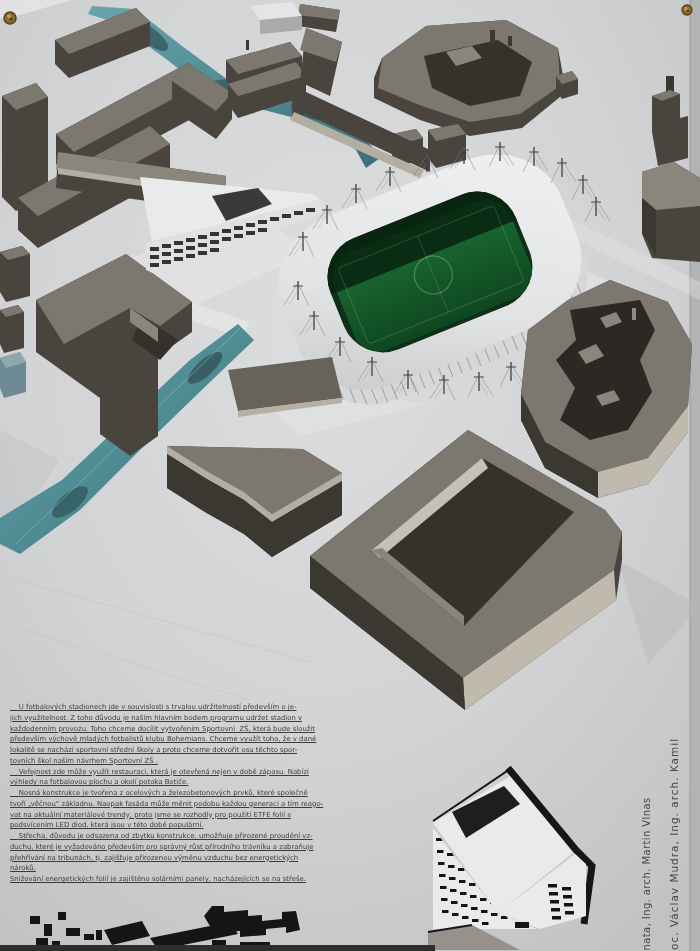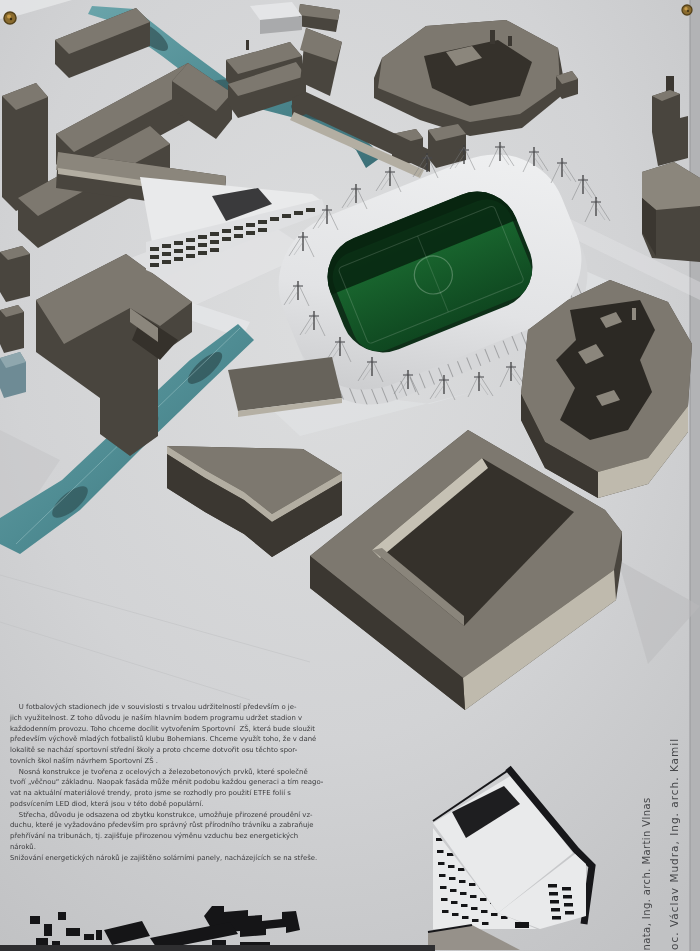--- a/index.html
+++ b/index.html
@@ -5,21 +5,21 @@
   html,body{margin:0;padding:0;background:#9a9b9d;}
   #scene{position:relative;width:700px;height:951px;overflow:hidden;
          font-family:"DejaVu Sans",sans-serif;background:#cdced0;}
   #scene svg{position:absolute;left:0;top:0;}
   
   .sd{fill:#49453e;} .sd2{fill:#3b3731;} .tp{fill:#7d786f;} .tp2{fill:#8b867c;}
   .cr{fill:#bfbaad;} .lt{fill:#b3aea2;} .hole{fill:#35312b;}
   .wht{fill:#e9eaeb;} .pale{fill:#e4e5e7;}
   
   #desc{position:absolute;left:10px;top:702px;width:352px;color:#3b3b3d;
-        font-size:6.9px;line-height:10.75px;letter-spacing:0px;}
+        font-size:6.9px;line-height:10.75px;letter-spacing:0px;text-decoration:underline;}
   #desc .para{white-space:pre-wrap;}
   
   .vtext{position:absolute;white-space:nowrap;color:#46474a;
          transform:rotate(-90deg);transform-origin:0 0;}
   #credit1{left:641px;top:957px;font-size:10px;letter-spacing:.4px;}
   #credit2{left:668px;top:992px;font-size:10.5px;letter-spacing:1px;}
 </style>
 </head>
 <body>
 
@@ -425,27 +425,29 @@
   </g>
 </svg>
 
 <div id="desc">
   <div class="para">    U fotbalových stadionech jde v souvislosti s trvalou udržitelností především o je-
 jich využitelnost. Z toho důvodu je naším hlavním bodem programu udržet stadion v
 každodenním provozu. Toho chceme docílit vytvořením Sportovní  ZŠ, která bude sloužit
 především výchově mladých fotbalistů klubu Bohemians. Chceme využít toho, že v dané
 lokalitě se nachází sportovní střední školy a proto chceme dotvořit osu těchto spor-
 tovních škol naším návrhem Sportovní ZŠ .</div>
+  <div class="para">    Veřejnost zde může využít restauraci, která je otevřená nejen v době zápasu. Nabízí
+výhledy na fotbalovou plochu a okolí potoka Botiče.</div>
   <div class="para">    Nosná konstrukce je tvořena z ocelových a železobetonových prvků, které společně
 tvoří „věčnou“ základnu. Naopak fasáda může měnit podobu každou generaci a tím reago-
 vat na aktuální materiálové trendy, proto jsme se rozhodly pro použití ETFE folií s
 podsvícením LED diod, která jsou v této době populární.</div>
   <div class="para">    Střecha, důvodu je odsazena od zbytku konstrukce, umožňuje přirozené proudění vz-
 duchu, které je vyžadováno především pro správný růst přírodního trávníku a zabraňuje
 přehřívání na tribunách, tj. zajišťuje přirozenou výměnu vzduchu bez energetických
 nároků.</div>
-  <div class="para">Snižování energetických nároků je zajištěno solárními panely, nacházejících se na střeše.</div>
+  <div class="para">Snižování energetických folií je zajištěno solárními panely, nacházejících se na střeše.</div>
 </div>
 
 <div id="credit1" class="vtext">anata, Ing. arch. Martin Vlnas</div>
 <div id="credit2" class="vtext">rátil, doc. Václav Mudra, Ing. arch. Kamil</div>
 
 </div>
 
 </body></html>

